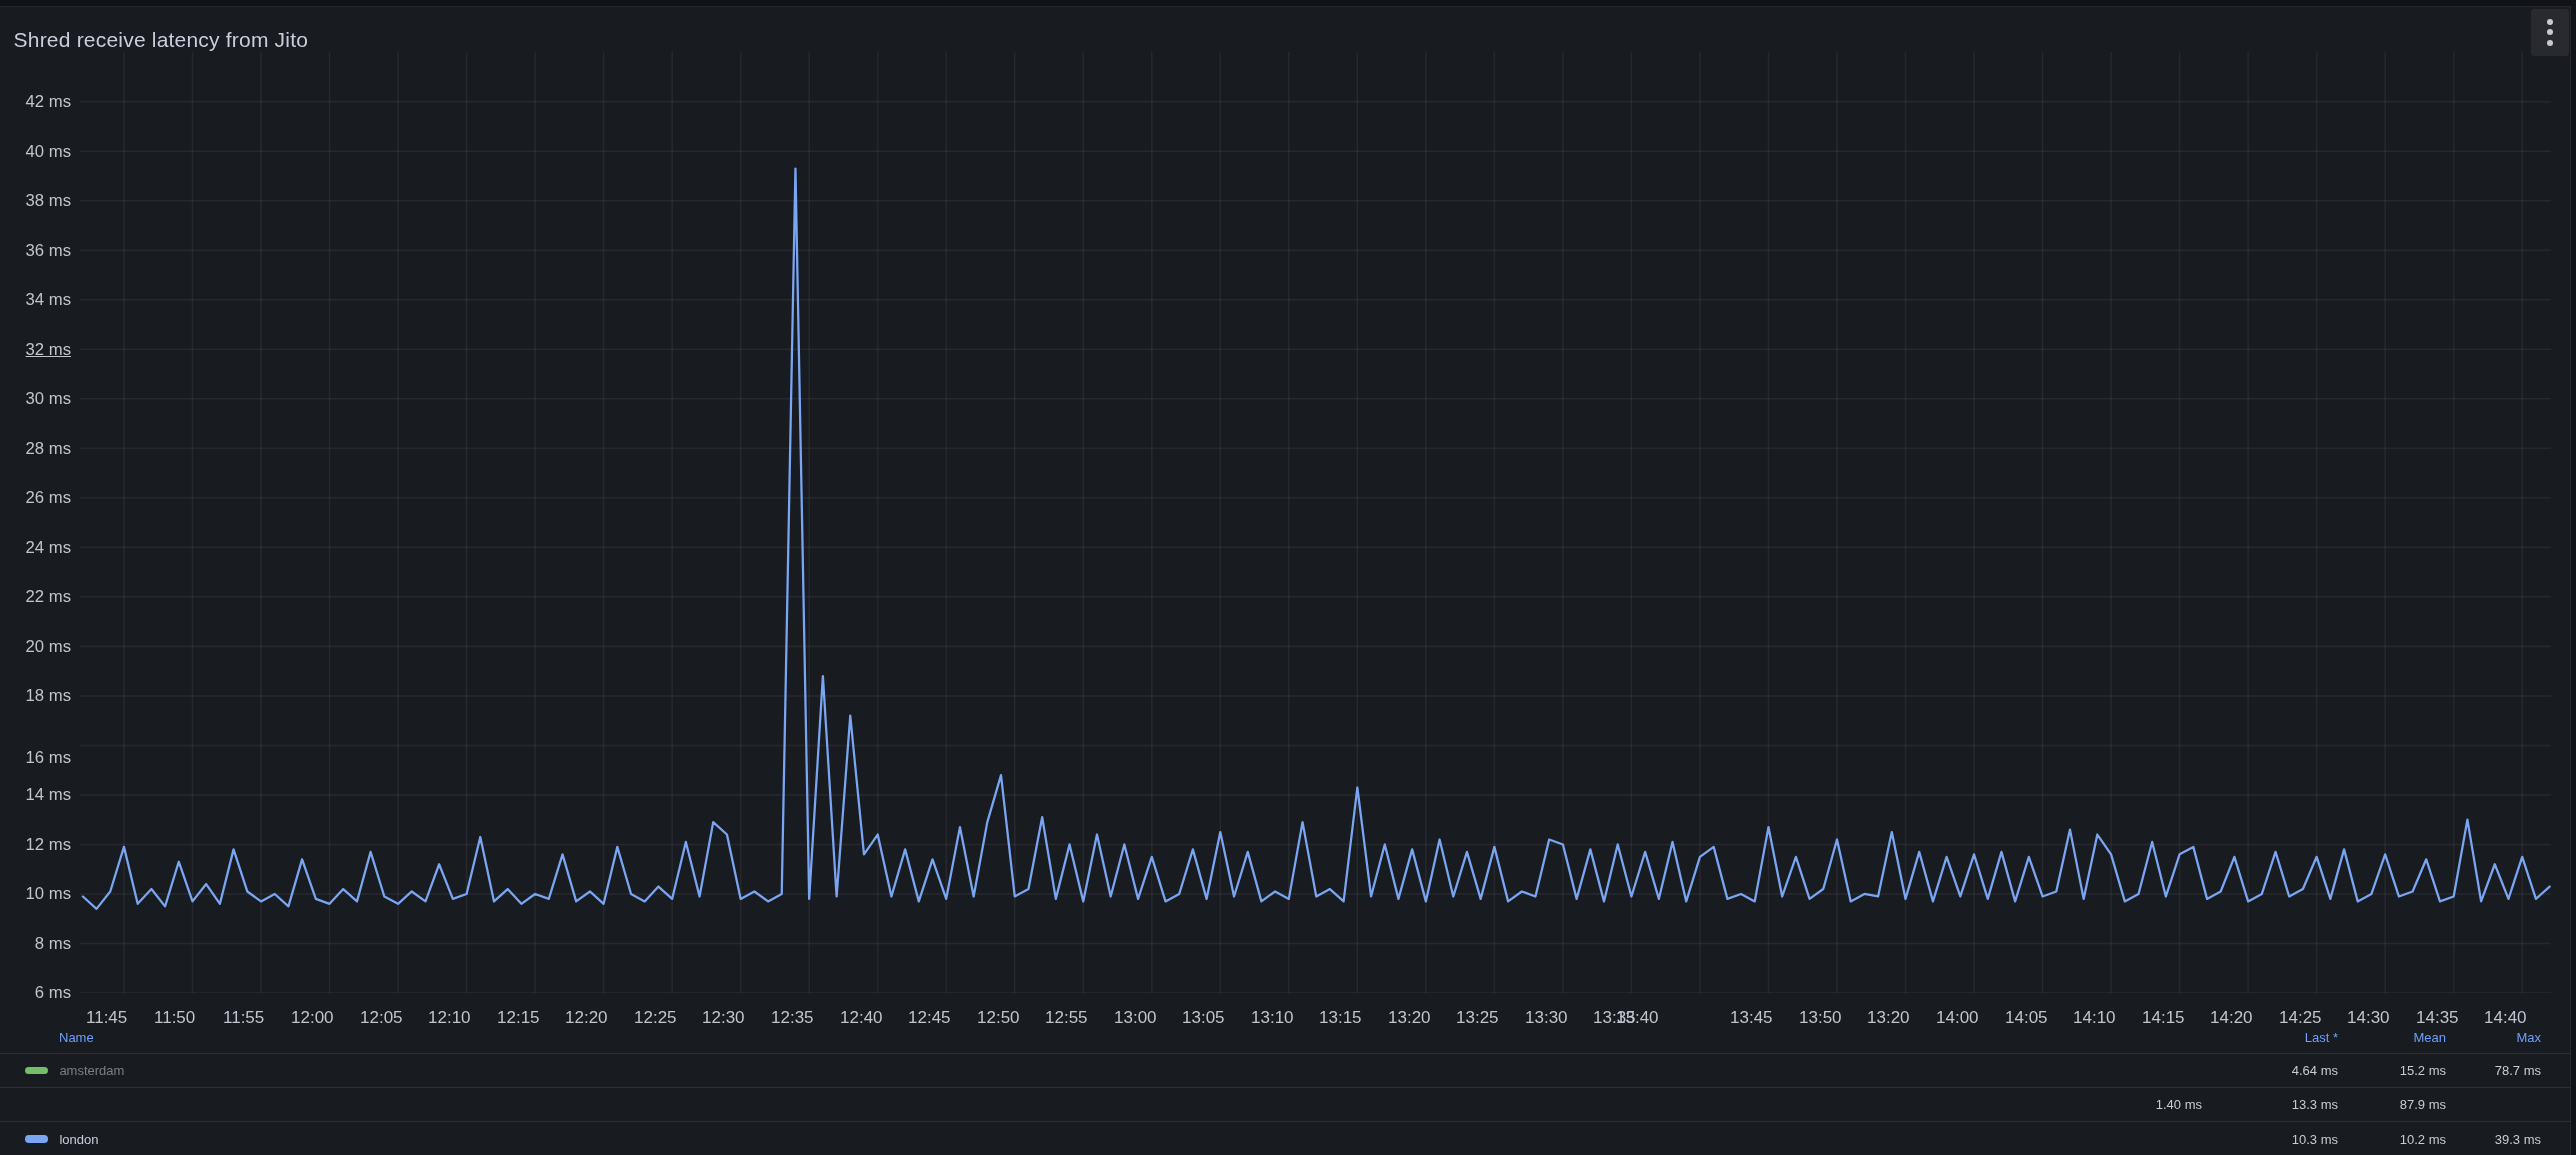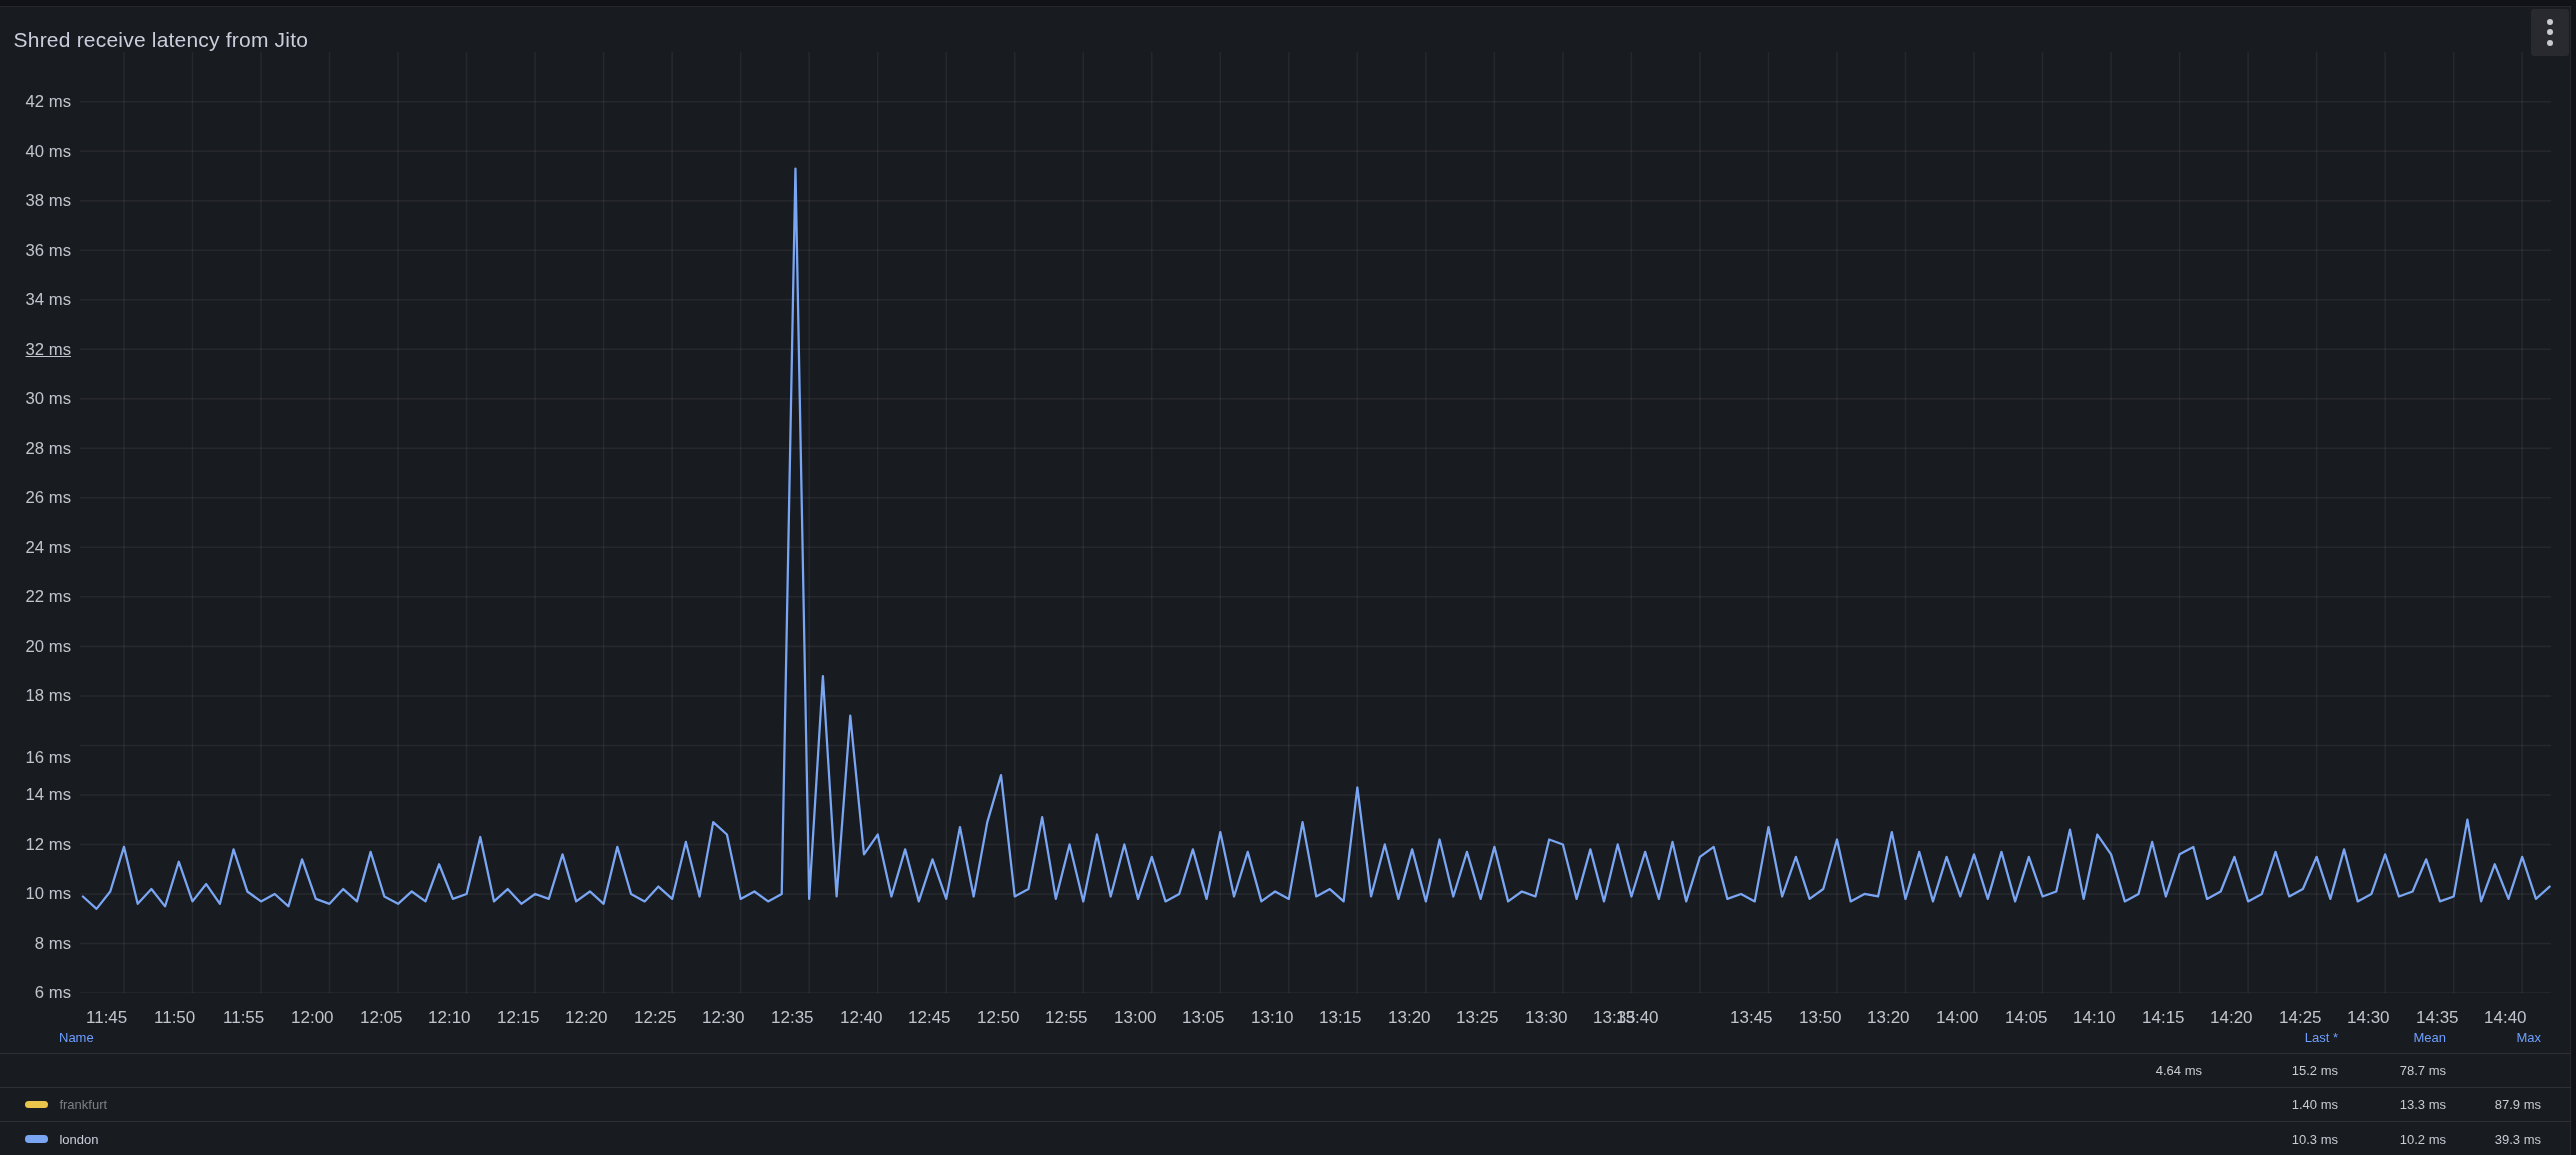--- a/index.html
+++ b/index.html
@@ -184,29 +184,29 @@
 
   <div class="legend">
     <div class="legend-header">
       <div class="hcell name">Name</div>
       <div class="hcell">Last *</div>
       <div class="hcell">Mean</div>
       <div class="hcell">Max</div>
     </div>
     <div id="legend-rows">
         <div class="legend-row">
+          <div class="name-cell">
+            <span class="swatch" style="background: rgb(115, 191, 105);"></span>
+            <span class="series-name dimmed">amsterdam</span>
+          </div>
           <div class="vcell">4.64 ms</div>
           <div class="vcell">15.2 ms</div>
           <div class="vcell">78.7 ms</div>
         </div>
         <div class="legend-row">
-          <div class="name-cell">
-            <span class="swatch" style="background: rgb(234, 197, 75);"></span>
-            <span class="series-name dimmed">frankfurt</span>
-          </div>
           <div class="vcell">1.40 ms</div>
           <div class="vcell">13.3 ms</div>
           <div class="vcell">87.9 ms</div>
         </div>
         <div class="legend-row">
           <div class="name-cell">
             <span class="swatch" style="background: rgb(121, 165, 242);"></span>
             <span class="series-name">london</span>
           </div>
           <div class="vcell">10.3 ms</div>

